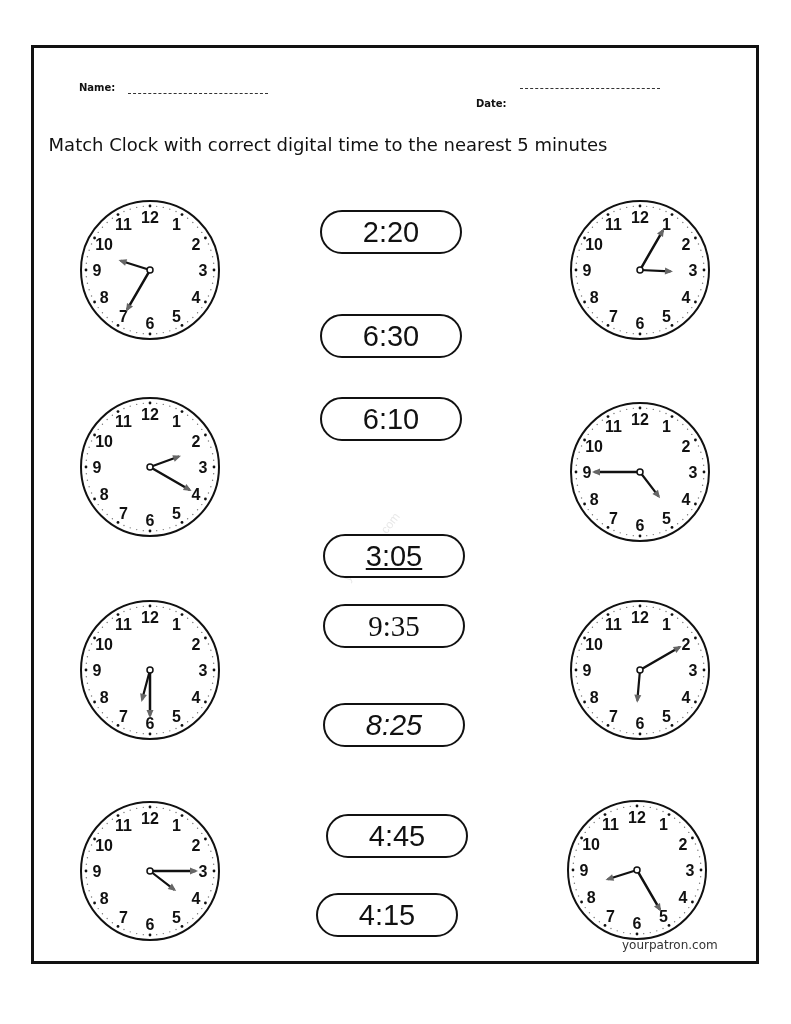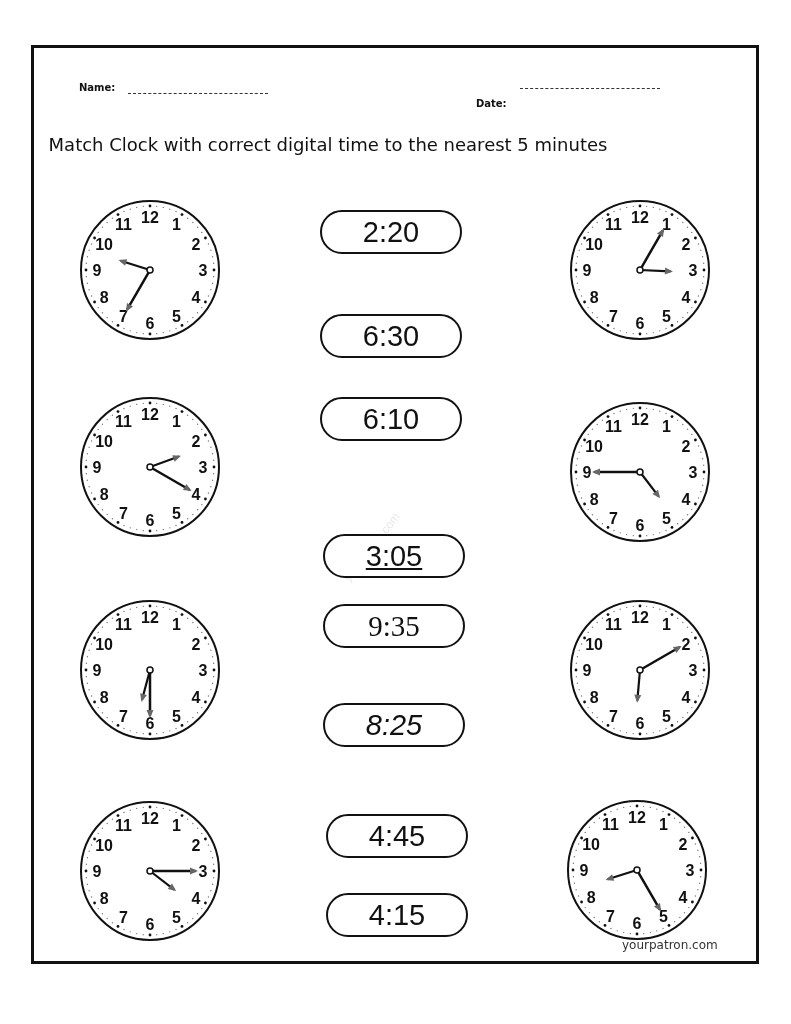--- a/index.html
+++ b/index.html
@@ -668,15 +668,15 @@
       <circle cx="71" cy="71" r="3" fill="#fff" stroke="#111" stroke-width="1.5"></circle>
     </svg></div>
 
 <div class="pill" style="left:320px;top:210px;">2:20</div>
 <div class="pill" style="left:320px;top:298px;margin-top:16px;">6:30</div>
 <div class="pill" style="left:320px;top:397px;">6:10</div>
 <div class="pill" style="left:323px;top:534px;text-decoration:underline;">3:05</div>
 <div class="pill" style="left:323px;top:604px;font-family:Liberation Serif, serif;">9:35</div>
 <div class="pill" style="left:323px;top:703px;font-style:italic;">8:25</div>
 <div class="pill" style="left:326px;top:802px;margin-top:12px;">4:45</div>
-<div class="pill" style="left:326px;top:893px;">4:15</div>
+<div class="pill" style="left:316px;top:893px;">4:15</div>
 
 <div class="footer">yourpatron.com</div>
 
 </body></html>

